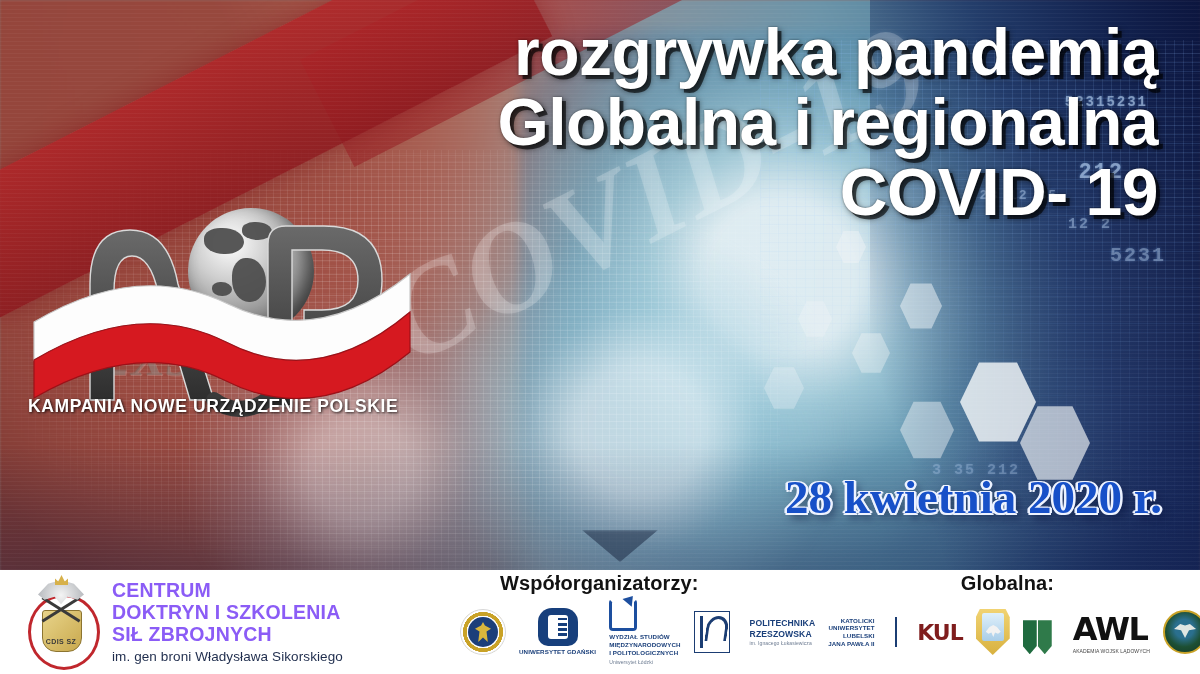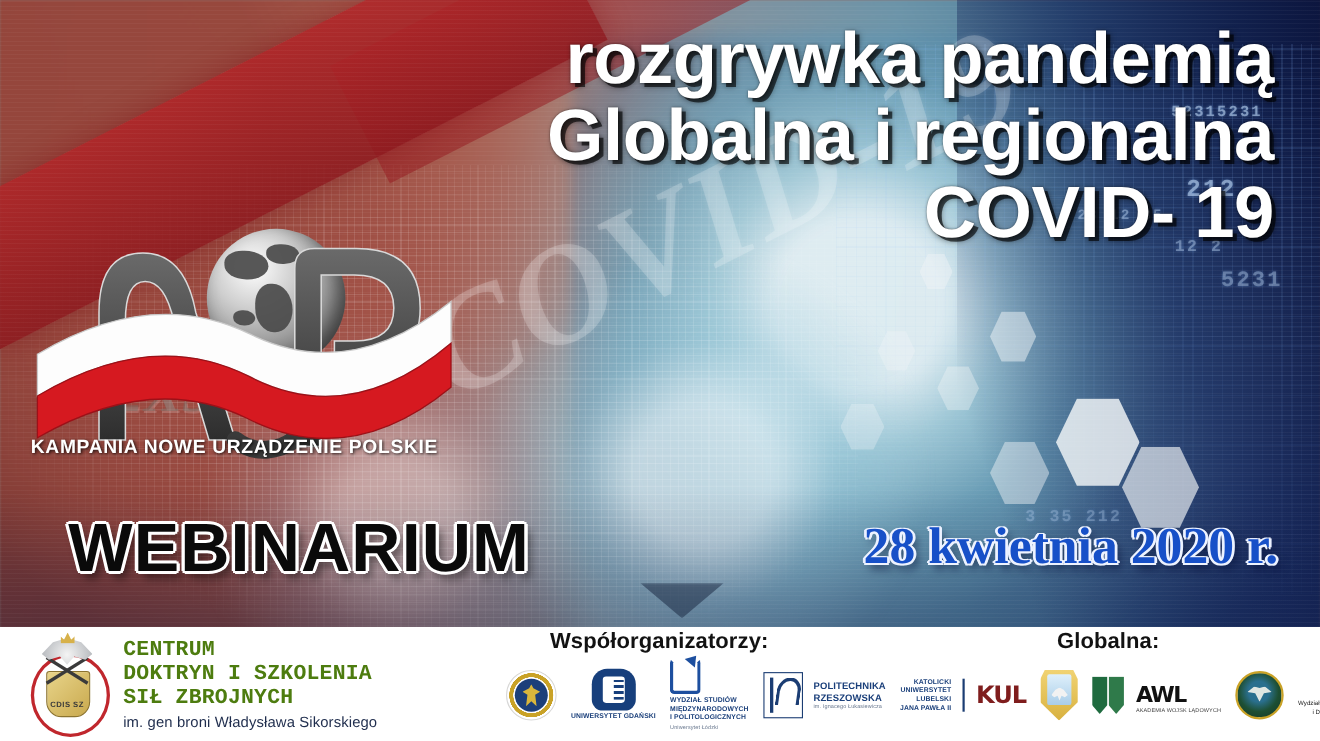--- a/index.html
+++ b/index.html
@@ -220,41 +220,40 @@
   .eagle-crown{
     position:absolute;left:33px;top:-3px;width:13px;height:10px;background:#d7b14a;
     clip-path:polygon(0 100%,0 35%,25% 65%,50% 0,75% 65%,100% 35%,100% 100%);
   }
   .eagle-label{
     position:absolute;left:13px;top:60px;width:52px;text-align:center;
     font-size:7px;font-weight:bold;color:#3a3a3a;letter-spacing:.4px;
   }
   .cdis-text{padding-left:12px;}
   .cdis-l{
-    color:#4d7c0f;font-weight:bold;font-size:19.5px;line-height:1.12;letter-spacing:.2px;
+    color:#8b5cf6;font-weight:bold;font-size:19.5px;line-height:1.12;letter-spacing:.2px;
     white-space:nowrap;
-    font-family:Liberation Mono, monospace;
   }
   .cdis-sub{
     color:#1f2d4d;font-size:13.5px;margin-top:3px;white-space:nowrap;letter-spacing:.1px;
   }
 
   
   #partners{flex:1 1 auto;position:relative;height:108px;}
   .sec-head{
     position:absolute;top:4px;font-size:20px;font-weight:bold;color:#121212;
     letter-spacing:.1px;white-space:nowrap;
   }
   #wsp-head{left:48px;}
   #pat-head{right:146px;}
   .logo-row{
     position:absolute;left:0;top:32px;height:64px;width:100%;
     display:flex;align-items:center;gap:13px;padding-left:8px;
   }
-  .logo{display:flex;align-items:center;gap:10px;flex:0 0 auto;}
+  .logo{display:flex;align-items:center;gap:20px;flex:0 0 auto;}
   .lg-txt{font-size:6.2px;font-weight:bold;color:#1a3f7a;line-height:1.25;letter-spacing:.1px;white-space:nowrap;}
   .lg-txt.big{font-size:8.6px;}
   .lg-sub{font-size:5px;font-weight:normal;color:#6b7a90;}
 
   
   .seal{
     width:44px;height:44px;border-radius:50%;
     background:radial-gradient(circle,#fdfdfd 0 52%,#c9a227 53% 64%,#fff 65% 72%,#c9a227 73% 80%,#fff 81%);
     position:relative;border:1px solid #d8d8d8;
   }
@@ -307,21 +306,21 @@
     background:linear-gradient(180deg,#dff0fb,#a9cde8);border-radius:2px;}
   .crest-eagle{position:absolute;left:10px;top:16px;width:15px;height:17px;background:#f2f2f2;
     clip-path:polygon(50% 0,75% 12%,100% 40%,82% 52%,62% 44%,50% 70%,38% 44%,18% 52%,0 40%,25% 12%);}
 
   
   .awl-mark{width:30px;height:34px;position:relative;}
   .awl-l{position:absolute;left:0;top:0;width:14px;height:34px;background:#1f6b3f;
     clip-path:polygon(0 0,100% 0,100% 76%,50% 100%,0 76%);}
   .awl-r{position:absolute;left:15px;top:0;width:14px;height:34px;background:#2f7a4a;
     clip-path:polygon(0 0,100% 0,100% 76%,50% 100%,0 76%);}
-  .awl-word{font-size:20px;font-weight:bold;color:#111;letter-spacing:-1.4px;font-family:"DejaVu Sans",sans-serif;}
+  .awl-word{font-size:32px;font-weight:bold;color:#111;letter-spacing:-1.4px;font-family:"DejaVu Sans",sans-serif;}
 
   
   .gemb{
     width:40px;height:40px;border-radius:50%;
     background:radial-gradient(circle at 48% 42%,#2a6f8e 0 30%,#1d4f33 58%,#123424 100%);
     border:2px solid #c9a227;position:relative;
   }
   .gemb-bird{position:absolute;left:9px;top:12px;width:22px;height:14px;background:#dfe6e2;
     clip-path:polygon(50% 10%,72% 0,100% 36%,68% 44%,50% 100%,32% 44%,0 36%,28% 0);}
 
@@ -401,21 +400,20 @@
 
     <div class="nup-text">KAMPANIA NOWE URZĄDZENIE POLSKIE</div>
   </div>
 
   <div id="headline">
     <span class="ln">rozgrywka pandemią</span>
     <span class="ln">Globalna i regionalna</span>
     <span class="ln">COVID- 19</span>
   </div>
 
-  <div id="webinarium">WEBINARIUM</div>
 
   <div id="date-line">28 kwietnia 2020 r.</div>
 
   <div id="footer">
 
     <div id="cdis-block">
       <div class="eagle">
         <div class="eagle-ring"></div>
         <div class="eagle-shield"></div>
         <div class="eagle-sword" style="transform:rotate(32deg);"></div>

